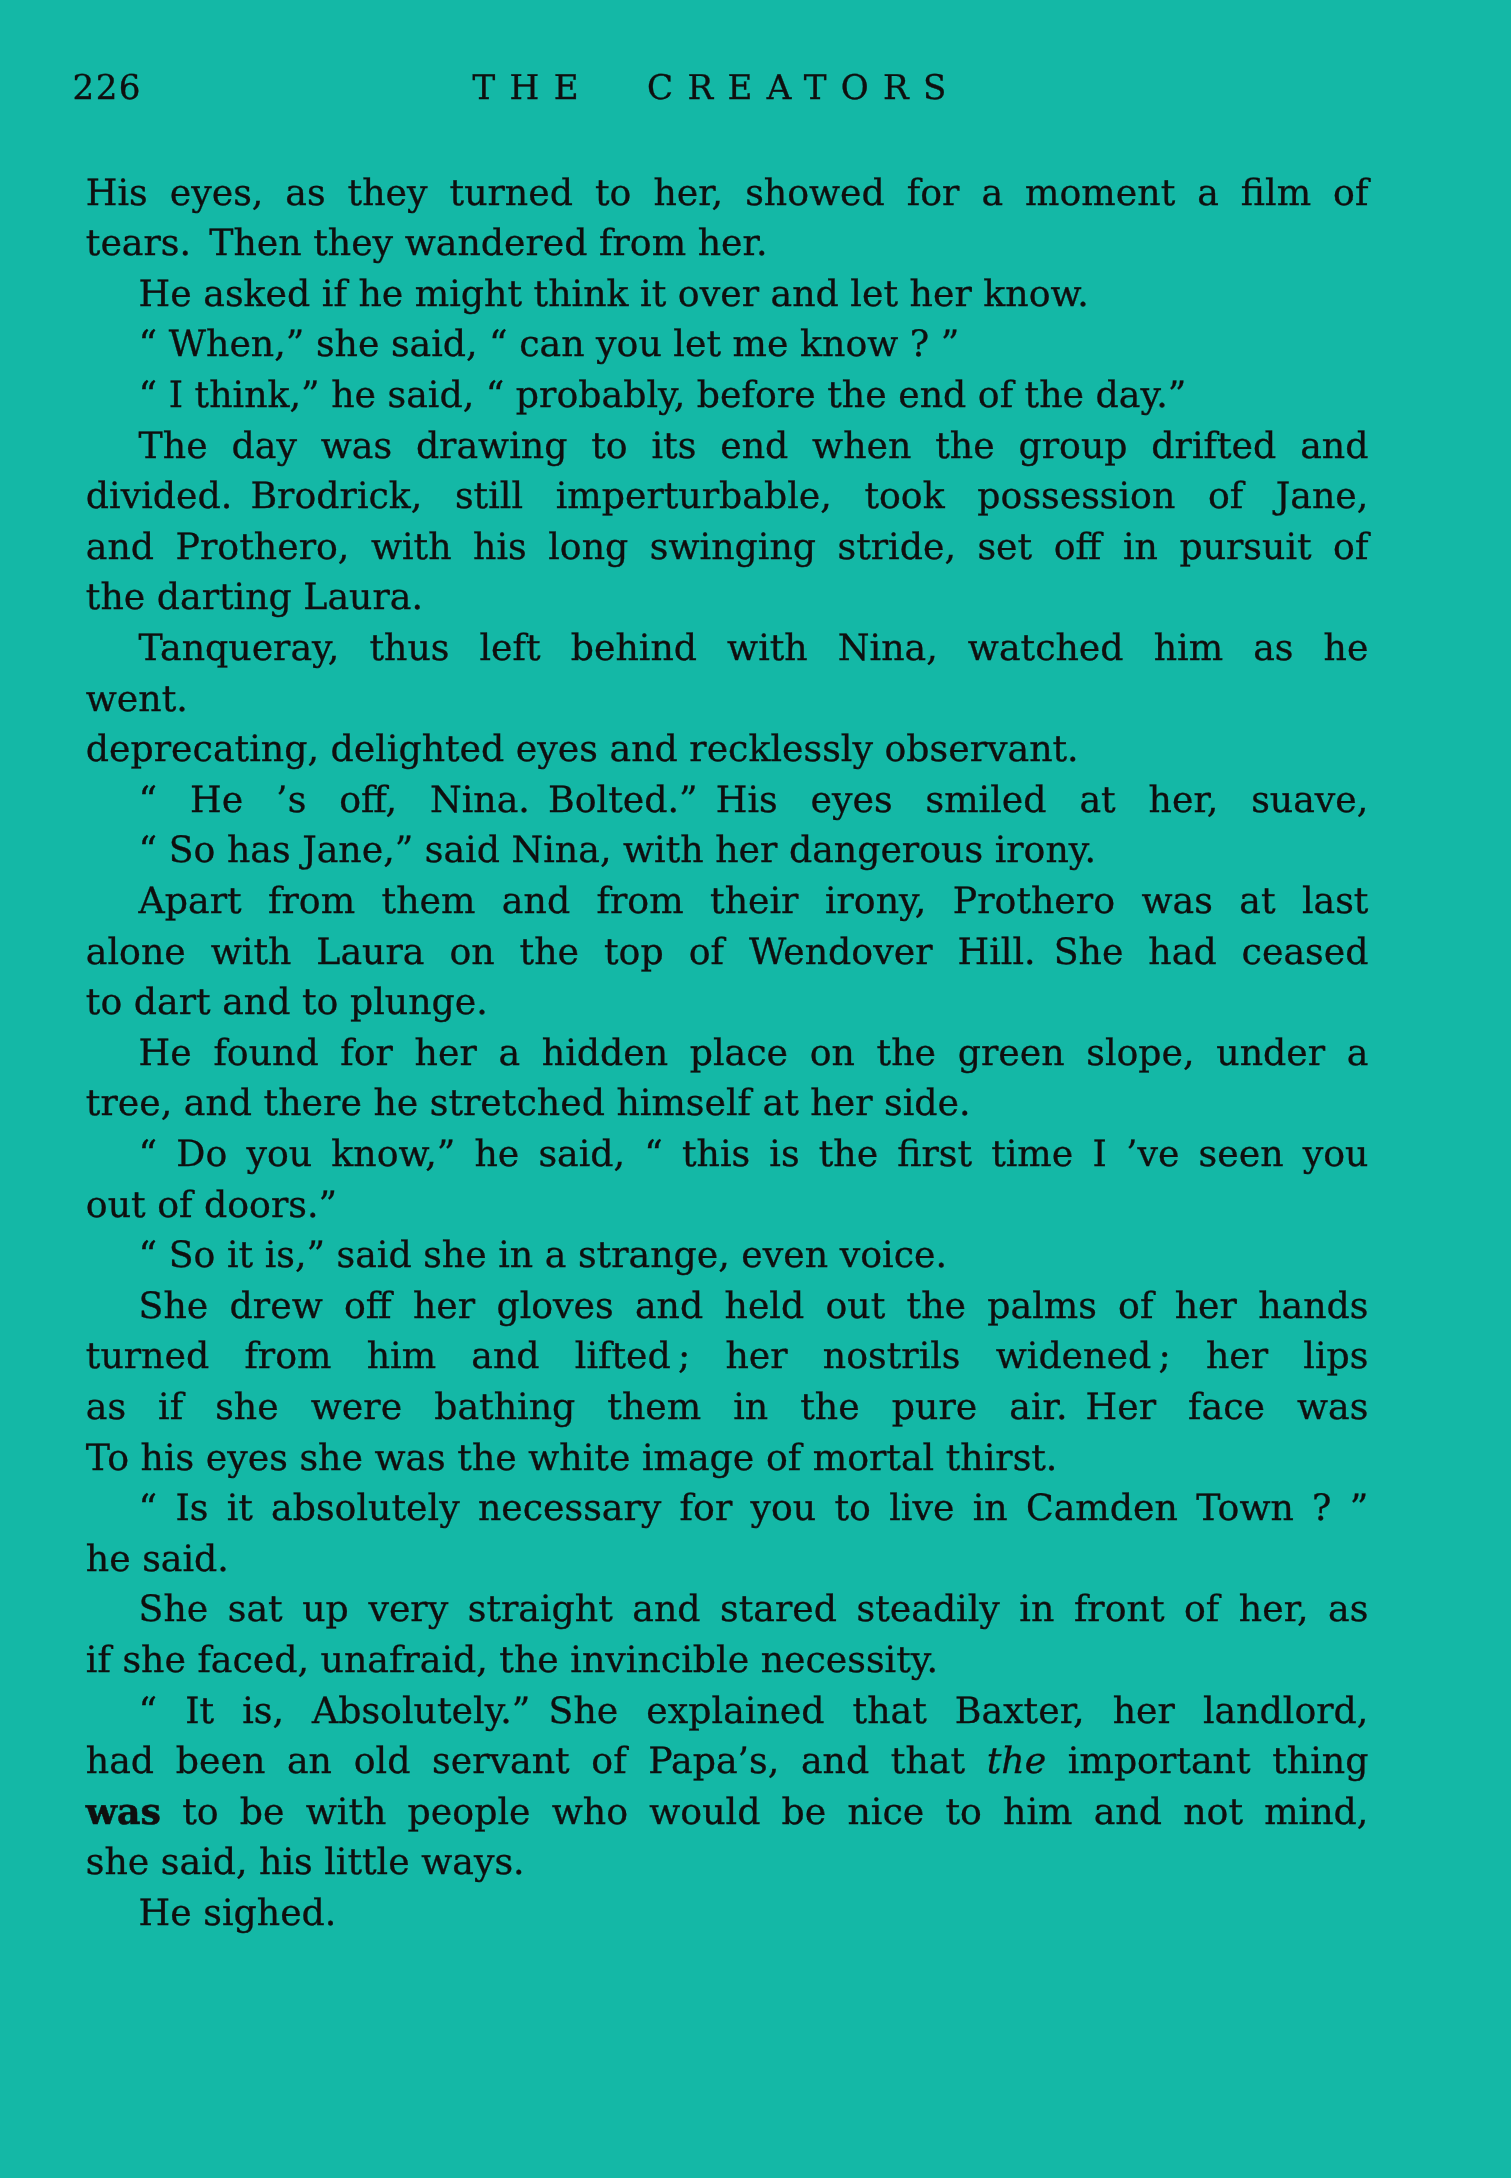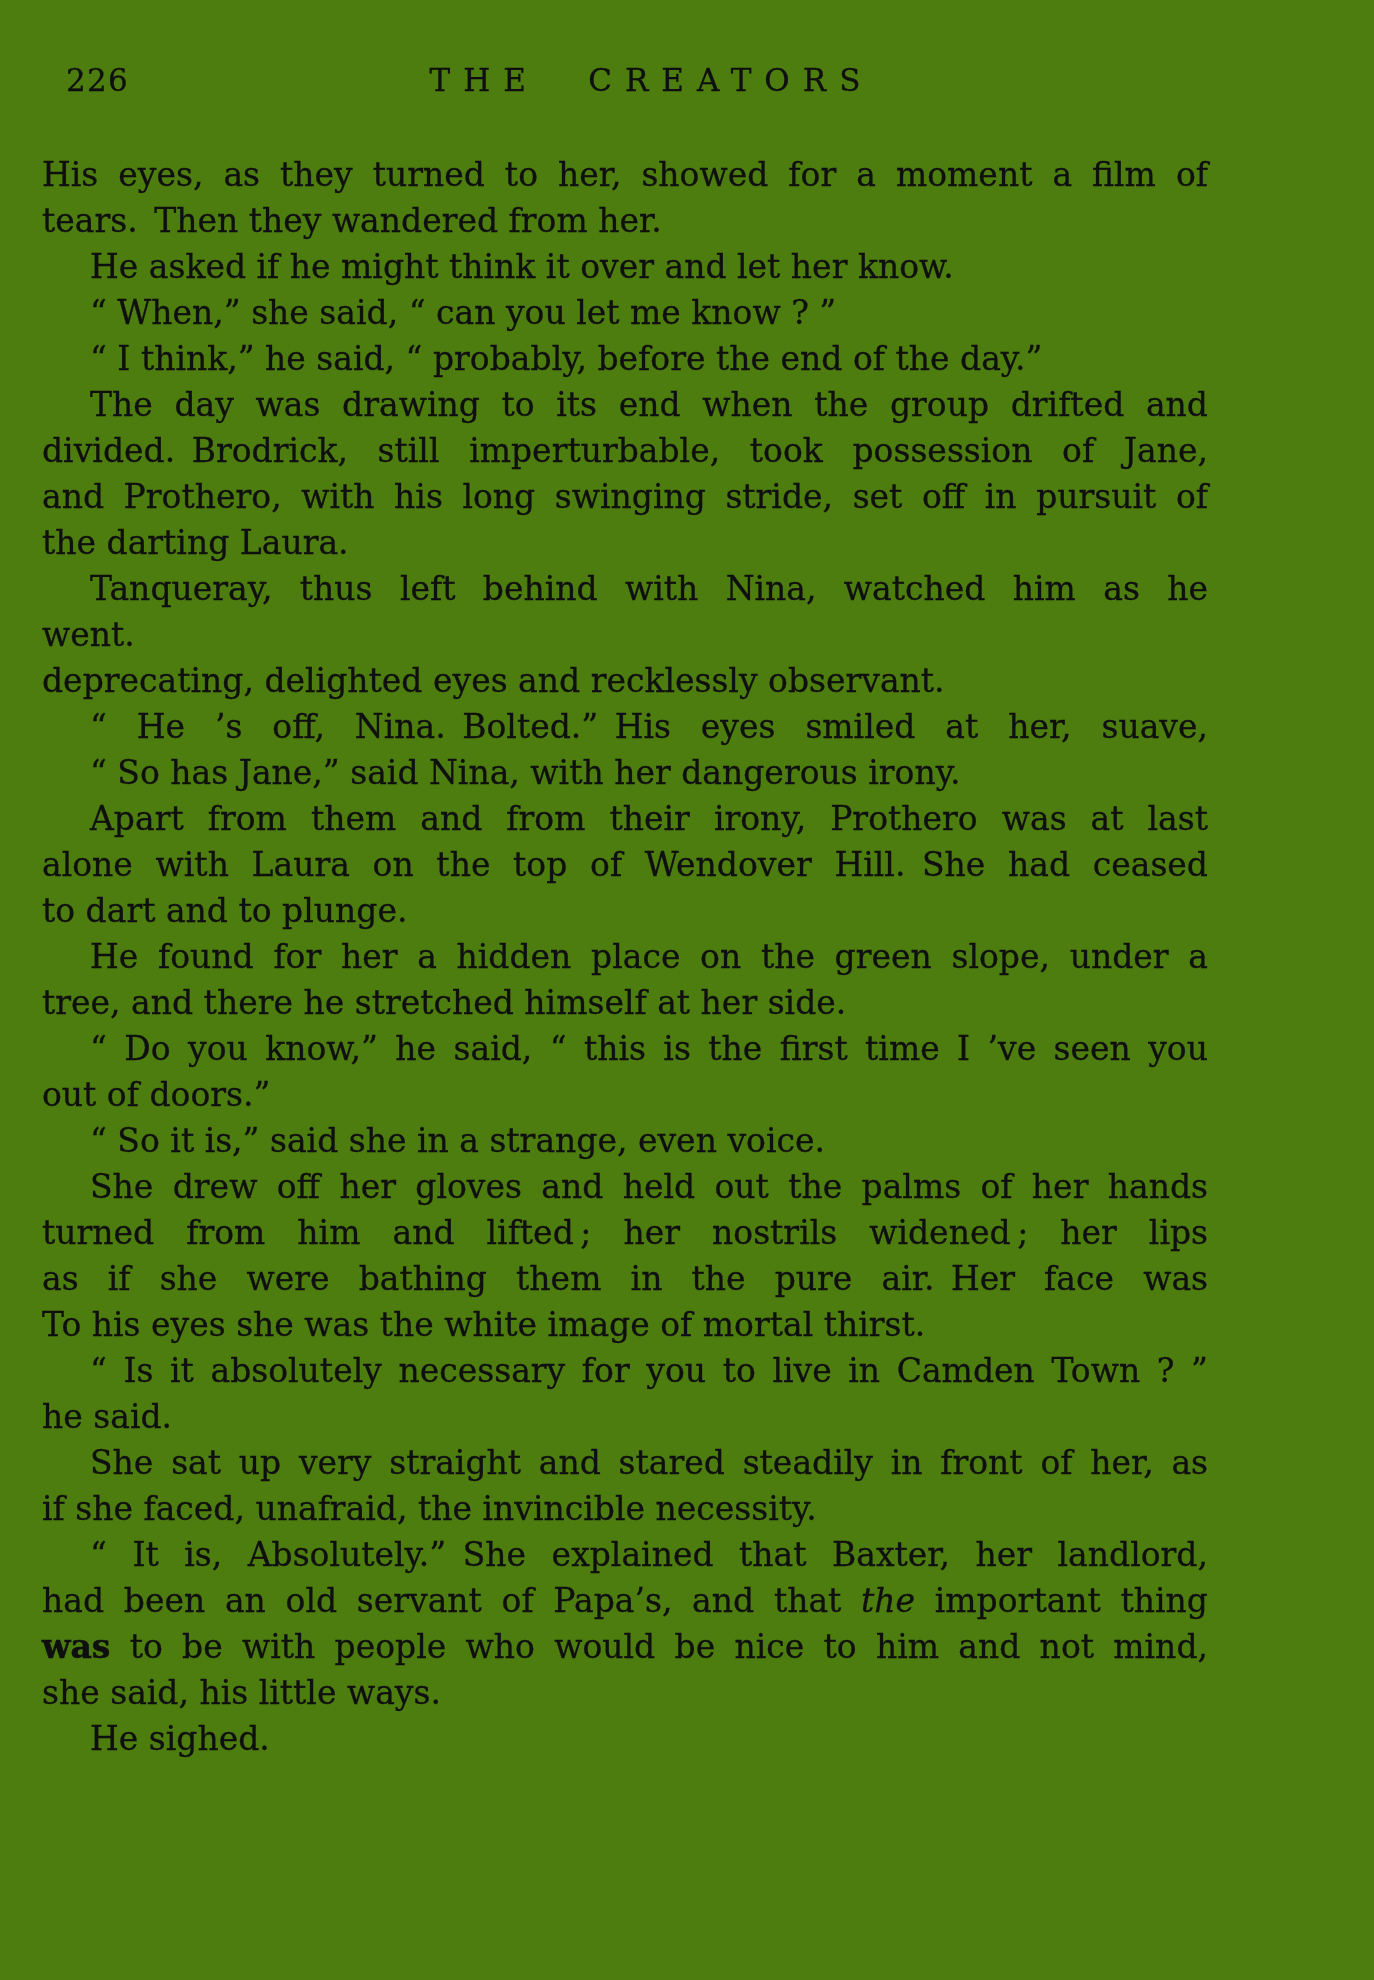--- a/index.html
+++ b/index.html
@@ -4,21 +4,21 @@
 <style>
   html, body {
     margin: 0;
     padding: 0;
     background: #ffffff;
   }
   .page {
     position: relative;
     width: 1374px;
     height: 1980px;
-    background: #4d7c0f;
+    background: #14b8a6;
     overflow: hidden;
     font-family: "DejaVu Serif", "Liberation Serif", serif;
     color: #0f0f0f;
     -webkit-text-stroke: 0.3px #0f0f0f;
   }
   .header {
     position: relative;
     margin: 62px 0 0 62px;
     width: 1166px;
     height: 46px;
@@ -33,21 +33,21 @@
   .title {
     display: block;
     text-align: center;
     font-size: 31px;
     letter-spacing: 0.42em;
     word-spacing: 0.85em;
     padding-left: 0.42em; 
     margin-top: 36px;
   }
   .text {
-    margin: 44px 0 0 42px;
+    margin: 44px 0 0 78px;
     width: 1166px;
     font-size: 33px;
     line-height: 46px;
   }
   .line {
     text-align: justify;
     text-align-last: justify;
     text-justify: inter-word;
     min-height: 46px;
   }

